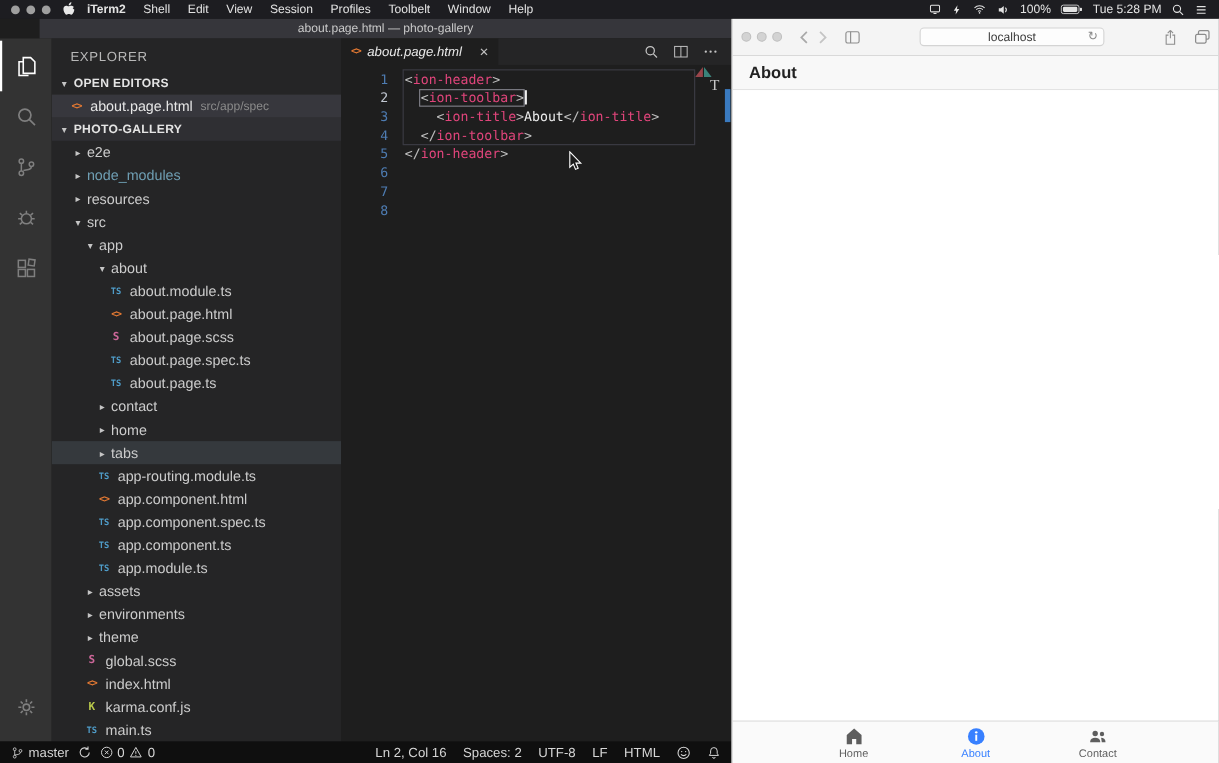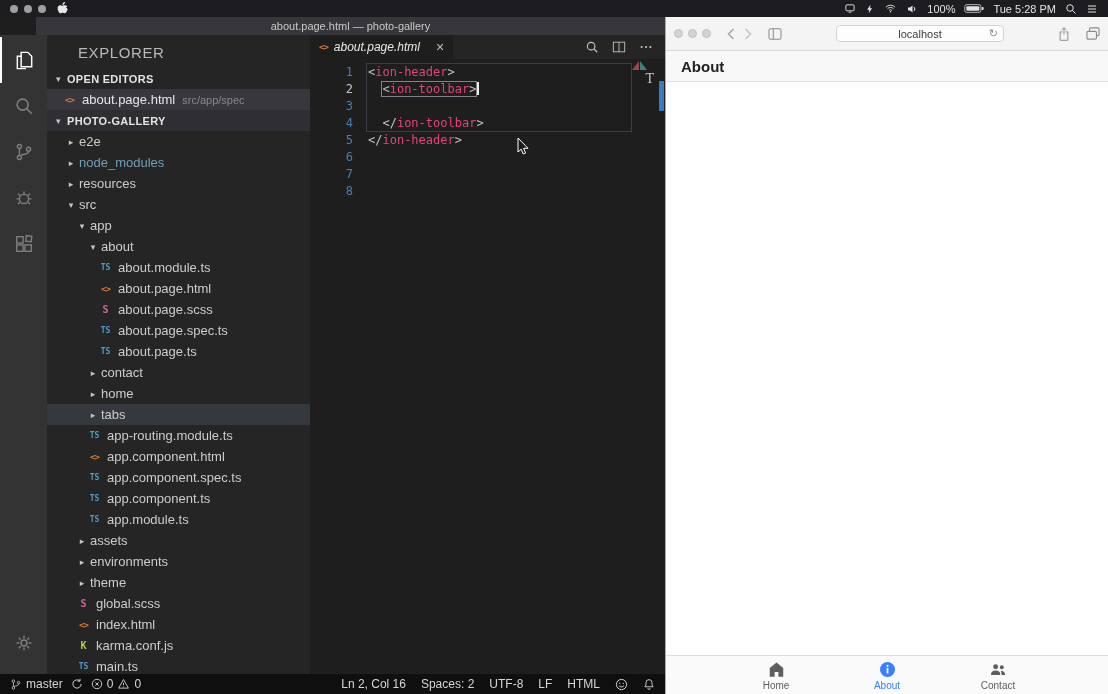--- a/index.html
+++ b/index.html
@@ -24,21 +24,21 @@
   .titlebar { flex:0 0 18px; background:#36363b; display:flex; align-items:center; justify-content:center; font-size:11px; color:#c9c9c9;margin-left:36px; }
   .vbody { flex:1; display:flex; min-height:0; }
 
   .activitybar { flex:0 0 47px; background:#333333; display:flex; flex-direction:column; align-items:center; padding-top:2px; }
   .act-icon { width:47px; height:46px; display:flex; align-items:center; justify-content:center; color:#7f7f7f; }
   .act-icon.active { color:#ffffff; border-left:2px solid #ffffff; }
   .act-spacer { flex:1; }
   .act-bottom { margin-bottom:8px; }
 
   .sidebar { flex:0 0 263px; background:#252526; color:#cccccc; overflow:hidden; }
-  .pane-title { font-size:15px; color:#b8b8b8; padding:9px 0 7px 31px; letter-spacing:.6px; }
+  .pane-title { font-size:12px; color:#b8b8b8; padding:9px 0 7px 17px; letter-spacing:.6px; }
   .sec { height:21px; display:flex; align-items:center; font-size:11px; font-weight:bold; color:#e4e4e4; letter-spacing:.3px; padding-left:5px; gap:2px; }
   .sec .tw { font-size:9px; width:13px; text-align:center; color:#c5c5c5; font-weight:normal; }
   .sec.proj { background:#2f2f33; }
   .oe-row { height:21px; display:flex; align-items:center; background:#37373d; padding-left:15px; white-space:nowrap; }
   .oe-name { font-size:13px; color:#e6e6e6; }
   .oe-path { font-size:11px; color:#8a8a8a; margin-left:7px; }
   .trow { height:21px; display:flex; align-items:center; font-size:13px; color:#cccccc; white-space:nowrap; }
   .trow.hl { background:#35393d; }
   .twisty { flex:0 0 12px; font-size:9px; color:#c5c5c5; text-align:center; margin-right:2px; }
   .fic { flex:0 0 15px; margin-right:5px; font-weight:bold; text-align:center; font-family:"DejaVu Sans Mono",monospace; font-style:normal; }
@@ -104,20 +104,31 @@
       <i></i>
       <i></i>
       <i></i>
     </span>
   <span class="apple">
     <svg width="11" height="13" viewBox="0 0 16 19">
         <path d="M12.8 10.1c0-2.4 2-3.5 2.1-3.6-1.1-1.7-2.9-1.9-3.5-1.9-1.5-.2-2.9.9-3.7.9-.8 0-1.9-.9-3.2-.9C2.9 4.6 1 6 .9 8.6c0 1.6.3 3.2 1.1 4.9.7 1.5 1.7 3.2 3 3.1 1.2 0 1.7-.8 3.1-.8s1.9.8 3.2.8c1.3 0 2.2-1.5 3-3 .9-1.7 1.2-3.4 1.3-3.5-.1 0-2.5-1-2.8-3.9Z" fill="#e8e8e8"></path>
         <path d="M10.6 2.9c.6-.8 1.1-1.9 1-3-.9 0-2 .6-2.7 1.4-.6.7-1.1 1.8-1 2.9 1.1.1 2.1-.5 2.7-1.3Z" fill="#e8e8e8"></path>
       </svg>
   </span>
+  <span class="mitems" id="menu-items">
+      <span class="mb-item bold">iTerm2</span>
+      <span class="mb-item">Shell</span>
+      <span class="mb-item">Edit</span>
+      <span class="mb-item">View</span>
+      <span class="mb-item">Session</span>
+      <span class="mb-item">Profiles</span>
+      <span class="mb-item">Toolbelt</span>
+      <span class="mb-item">Window</span>
+      <span class="mb-item">Help</span>
+    </span>
   <span class="mright">
     <span id="menu-status-icons" style="display:flex;align-items:center;gap:9px;">
         <span class="mi">
           <svg width="12" height="11" viewBox="0 0 24 24">
             <rect x="3" y="4" width="18" height="13" rx="2" fill="none" stroke="currentColor" stroke-width="2"></rect>
             <path d="M9 20h6" stroke="currentColor" stroke-width="2"></path>
           </svg>
         </span>
         <span class="mi">
           <svg width="10" height="12" viewBox="0 0 24 24">
@@ -367,20 +378,21 @@
             <div class="cline">
               <span class="ln">1</span>
               <span class="lc"><span class="tk-p">&lt;</span><span class="tk-t">ion-header</span><span class="tk-p">&gt;</span></span>
             </div>
             <div class="cline">
               <span class="ln act">2</span>
               <span class="lc"><span class="tk-x">  </span><span class="match-box"><span class="tk-p">&lt;</span><span class="tk-t">ion-toolbar</span><span class="tk-p">&gt;</span></span><span class="caret"></span></span>
             </div>
             <div class="cline">
               <span class="ln">3</span>
+              <span class="lc"><span class="tk-x">    </span><span class="tk-p">&lt;</span><span class="tk-t">ion-title</span><span class="tk-p">&gt;</span><span class="tk-x">About</span><span class="tk-p">&lt;/</span><span class="tk-t">ion-title</span><span class="tk-p">&gt;</span></span>
             </div>
             <div class="cline">
               <span class="ln">4</span>
               <span class="lc"><span class="tk-x">  </span><span class="tk-p">&lt;/</span><span class="tk-t">ion-toolbar</span><span class="tk-p">&gt;</span></span>
             </div>
             <div class="cline">
               <span class="ln">5</span>
               <span class="lc"><span class="tk-p">&lt;/</span><span class="tk-t">ion-header</span><span class="tk-p">&gt;</span></span>
             </div>
             <div class="cline">

